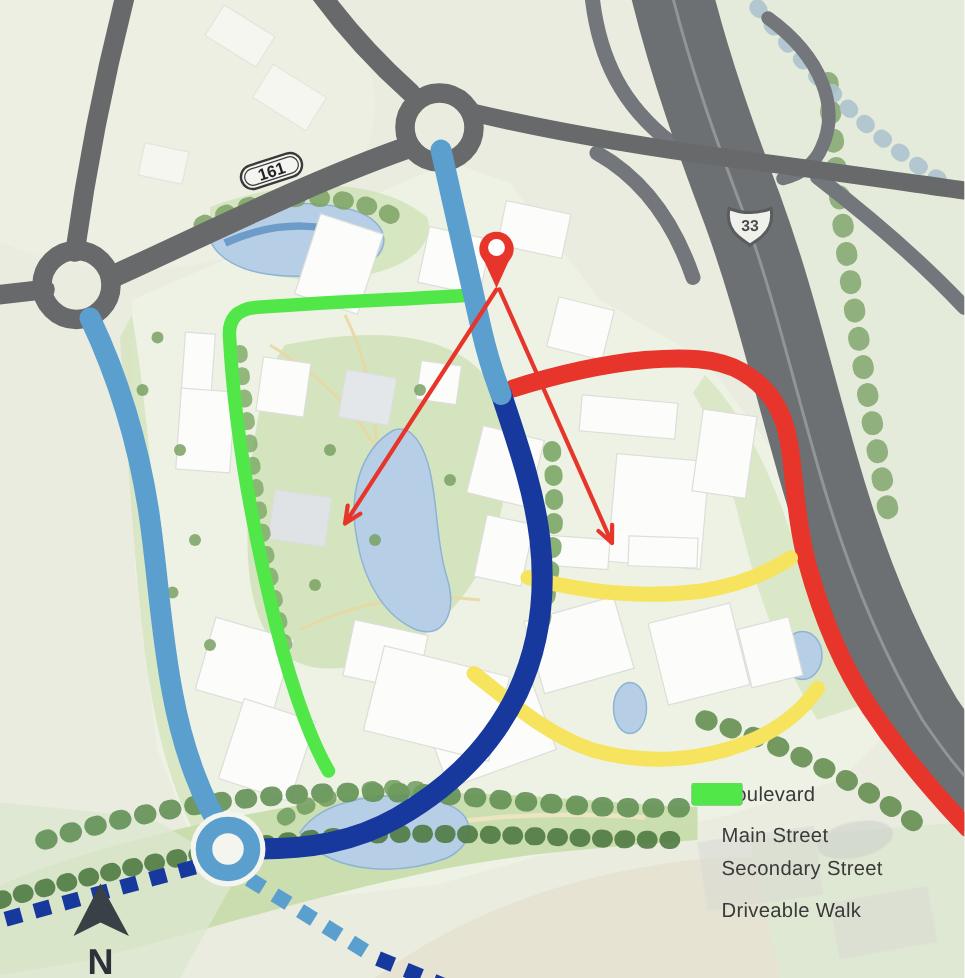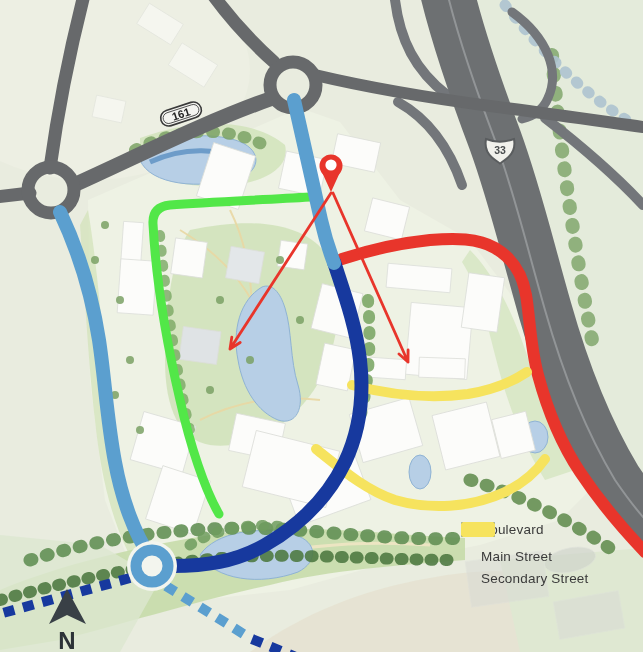--- a/index.html
+++ b/index.html
@@ -190,14 +190,20 @@
           <rect width="34" height="15" rx="2" fill="#17399e"></rect>
         </svg>
       <span class="legend-label">Main Street</span>
     </div>
     <div class="legend-row">
       <svg class="sw" width="34" height="15">
           <rect width="34" height="15" rx="2" fill="#f6e35e"></rect>
         </svg>
       <span class="legend-label">Secondary Street</span>
     </div>
+    <div class="legend-row">
+      <svg class="sw" width="34" height="15">
+          <rect width="34" height="15" rx="2" fill="#52e748"></rect>
+        </svg>
+      <span class="legend-label">Driveable Walk</span>
+    </div>
   </div>
 </div>
 
 </body></html>

